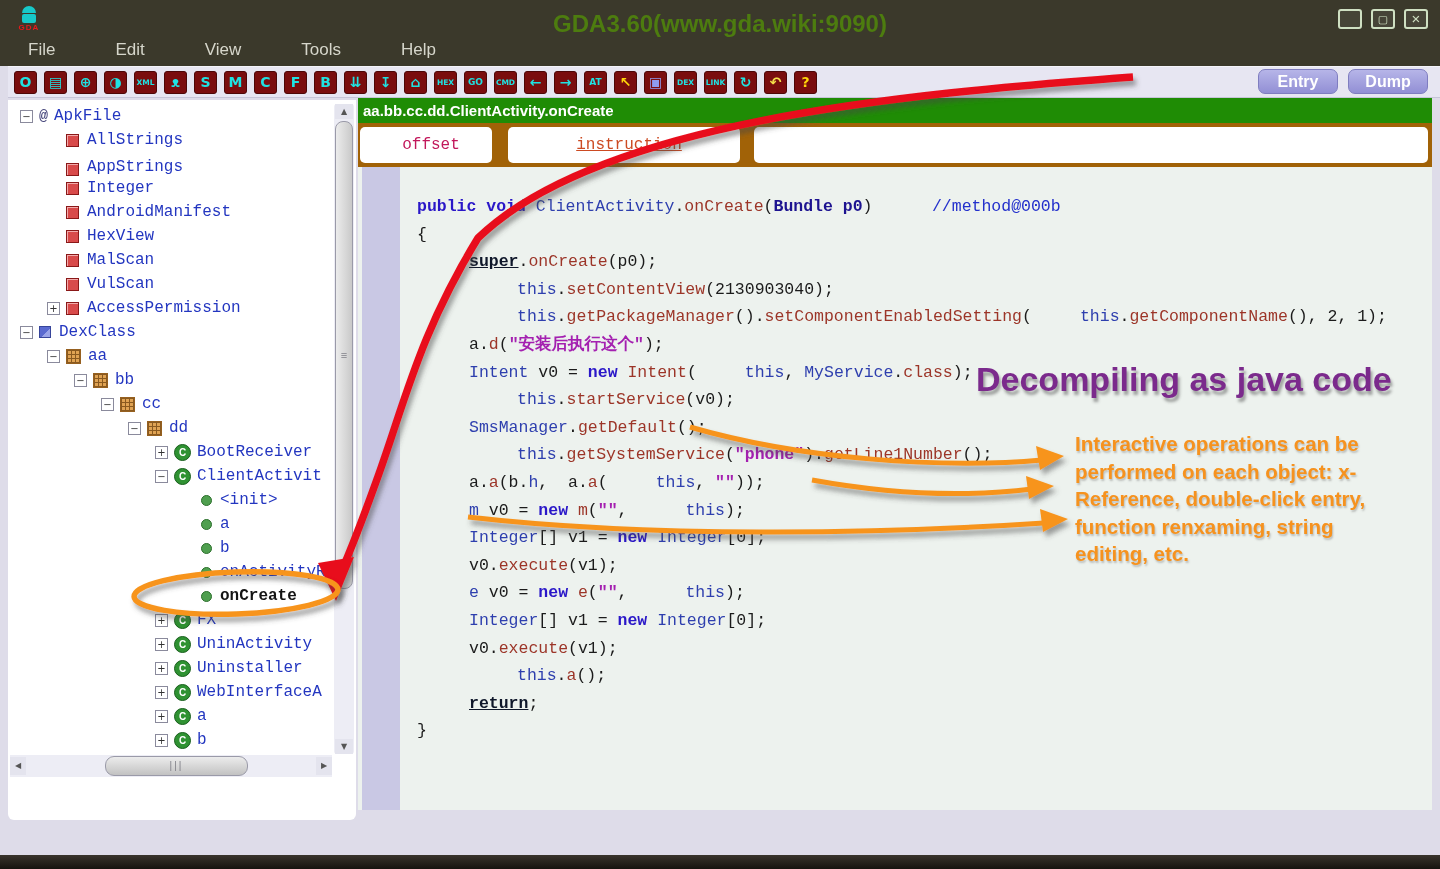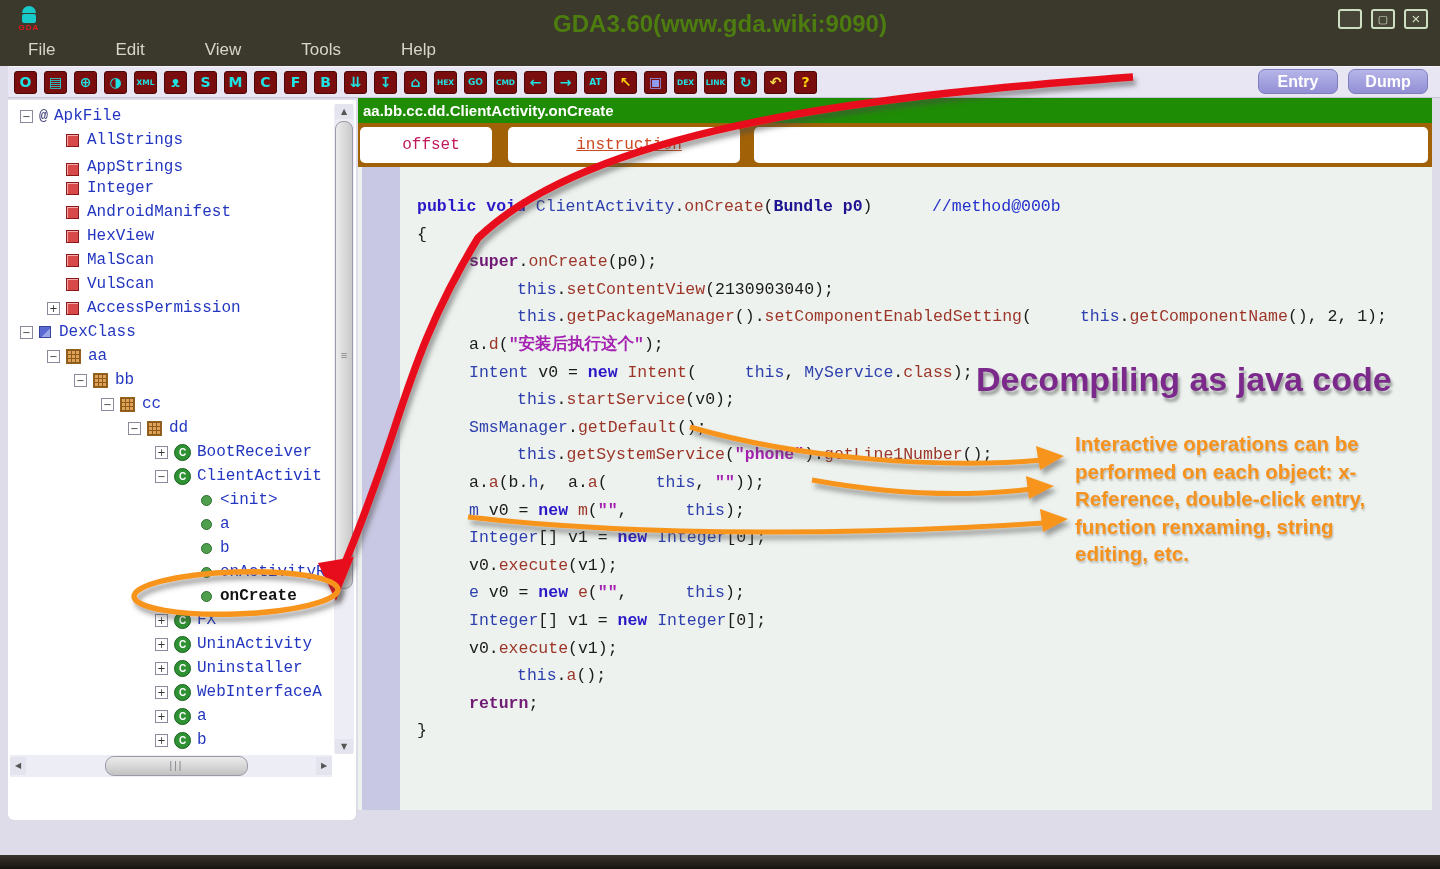--- a/index.html
+++ b/index.html
@@ -98,21 +98,21 @@
   .gutter{position:absolute;left:4px;top:0;width:38px;bottom:0;background:#c9c8e4;}
   .codelines{position:absolute;left:46px;top:26px;right:0;font-family:"Liberation Mono",monospace;
       font-size:16.5px;line-height:27.6px;white-space:pre;}
   .cline{height:27.6px;}
   .tk-kw{color:#2a17c8;font-weight:bold;}
   .tk-kwt{color:#1d1390;font-weight:bold;}
   .tk-type{color:#2e3fae;}
   .tk-this{color:#2e3fae;margin-left:48px;}
   .tk-m{color:#9c3528;}
   .tk-str{color:#a420b0;font-weight:bold;}
-  .tk-g{color:#701a75;font-weight:bold;}
+  .tk-g{color:#0f172a;font-weight:bold;text-decoration:underline;}
   .tk-cmt{color:#2330cc;font-weight:normal;}
   .tk-p{color:#1b1b1b;}
 
   
   .overlay{position:absolute;left:0;top:0;z-index:60;pointer-events:none;}
   .ann-heading{position:absolute;left:976px;top:360px;z-index:55;color:#7b2a8c;font-size:34px;
       font-weight:bold;text-shadow:2px 4px 3px rgba(60,60,60,0.45);white-space:nowrap;}
   .ann-note{position:absolute;left:1075px;top:430px;width:370px;z-index:55;color:#f6921e;
       font-size:20.5px;font-weight:bold;line-height:27.5px;text-shadow:1px 2px 2px rgba(90,90,90,0.35);}
 </style>

